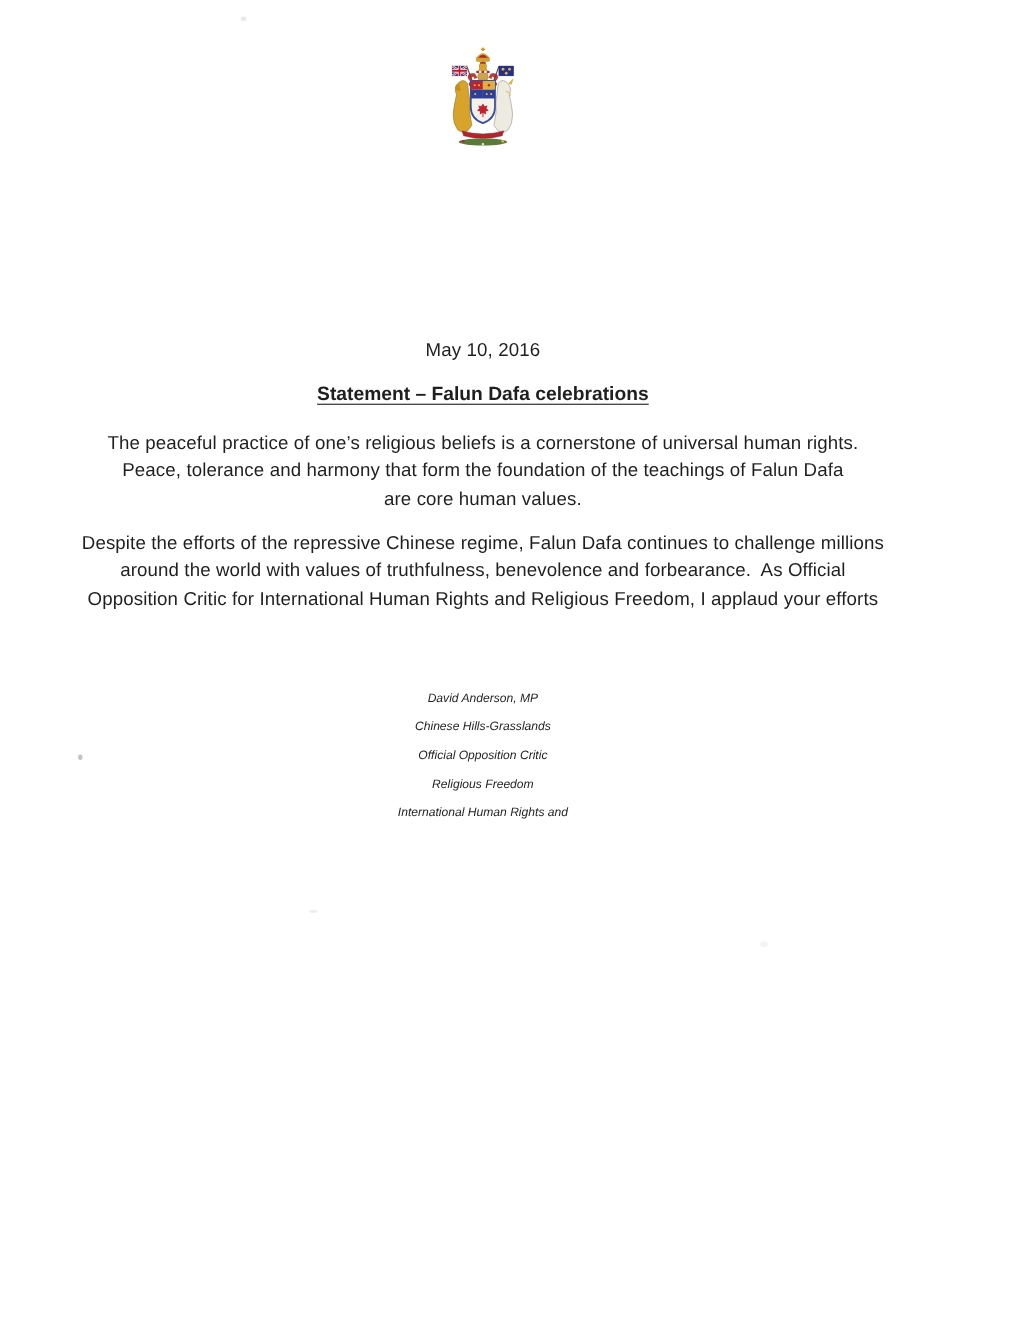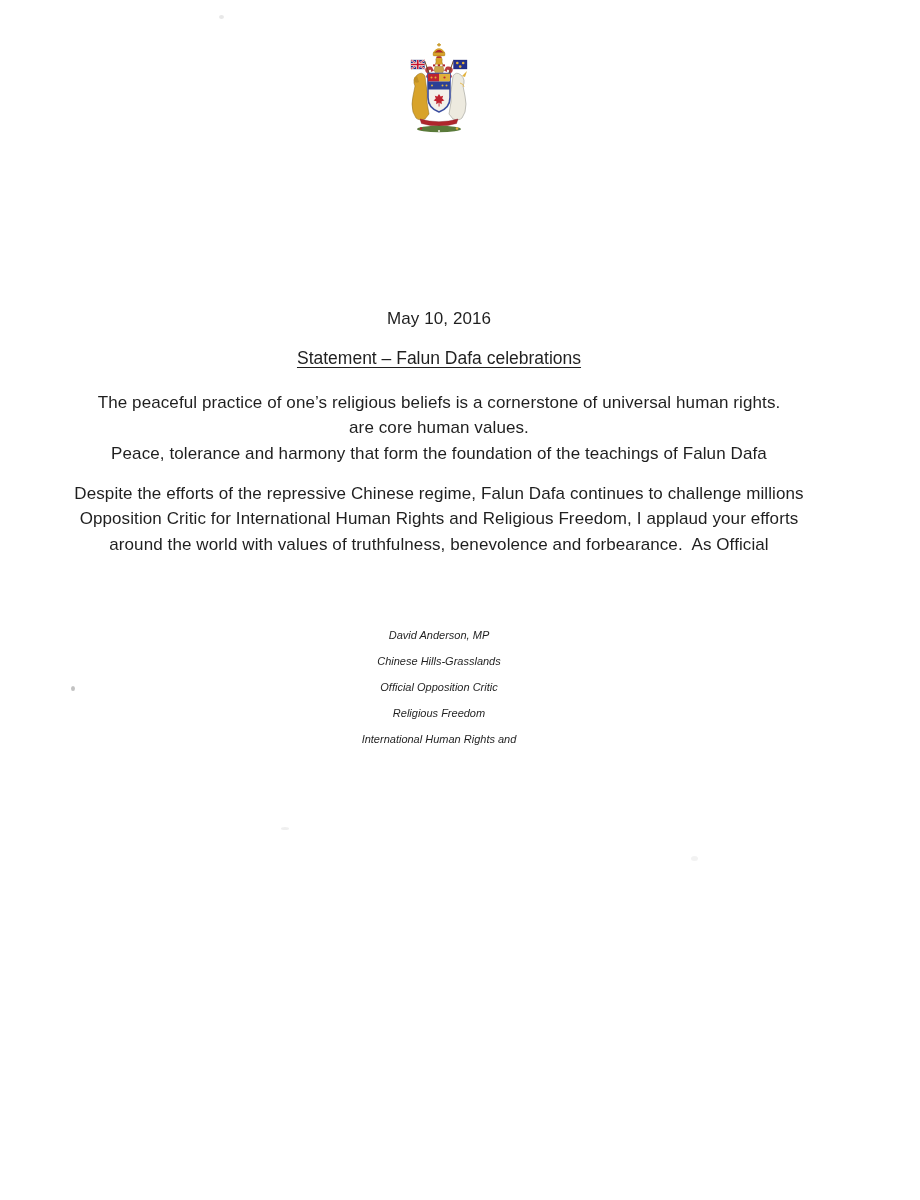--- a/index.html
+++ b/index.html
@@ -7,21 +7,21 @@
     width:920px;height:1200px;position:relative;
     background:#ffffff;
     font-family:"Liberation Sans","DejaVu Sans",sans-serif;
     color:#1f1f1f;
     overflow:hidden;
   }
   .page{position:absolute;left:13px;top:0;width:920px;height:948px;}
   .crest{position:absolute;left:394px;top:43px;width:64px;height:90px;}
   .col{position:absolute;left:60px;width:732px;text-align:center;}
   .date-line{top:309px;font-size:17px;letter-spacing:.1px;}
-  .title-line{top:348px;font-size:17.5px;font-weight:normal;}
+  .title-line{top:348px;font-size:17.5px;font-weight:bold;}
   .title-line .u{text-decoration:underline;text-underline-offset:3px;}
   .para{font-size:17px;line-height:25.3px;letter-spacing:.1px;}
   .para-1{top:390px;}
   .para-2{top:481px;text-align:center;}
   .sig{top:622px;font-size:11px;line-height:26px;font-style:italic;}
   .line{display:block;white-space:pre;}
   .speck{position:absolute;border-radius:50%;}
   .speck-a{left:58px;top:686px;width:4px;height:5px;background:#8f8f8f;opacity:.55;}
   .speck-b{left:206px;top:15px;width:5px;height:4px;background:#d9d9d9;opacity:.6;}
   .speck-c{left:268px;top:827px;width:8px;height:3px;background:#e4e4e4;opacity:.6;}
@@ -112,28 +112,28 @@
   </div>
 
   <div class="col date-line">May 10, 2016</div>
 
   <div class="col title-line">
     <span class="u">Statement – Falun Dafa celebrations</span>
   </div>
 
   <div class="col para para-1">
     <span class="line">The peaceful practice of one’s religious beliefs is a cornerstone of universal human rights.</span>
+    <span class="line">Peace, tolerance and harmony that form the foundation of the teachings of Falun Dafa</span>
     <span class="line">are core human values.</span>
-    <span class="line">Peace, tolerance and harmony that form the foundation of the teachings of Falun Dafa</span>
   </div>
 
   <div class="col para para-2">
     <span class="line">Despite the efforts of the repressive Chinese regime, Falun Dafa continues to challenge millions</span>
+    <span class="line">around the world with values of truthfulness, benevolence and forbearance.  As Official</span>
     <span class="line">Opposition Critic for International Human Rights and Religious Freedom, I applaud your efforts</span>
-    <span class="line">around the world with values of truthfulness, benevolence and forbearance.  As Official</span>
   </div>
 
   <div class="col sig">
     <span class="line">David Anderson, MP</span>
     <span class="line">Chinese Hills-Grasslands</span>
     <span class="line">Official Opposition Critic</span>
     <span class="line">Religious Freedom</span>
     <span class="line">International Human Rights and</span>
   </div>
 

